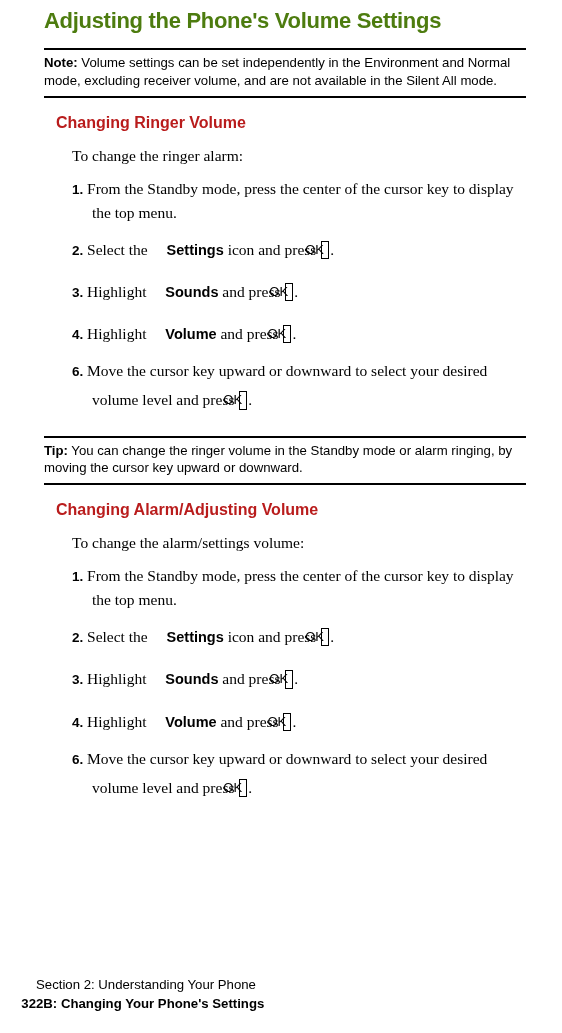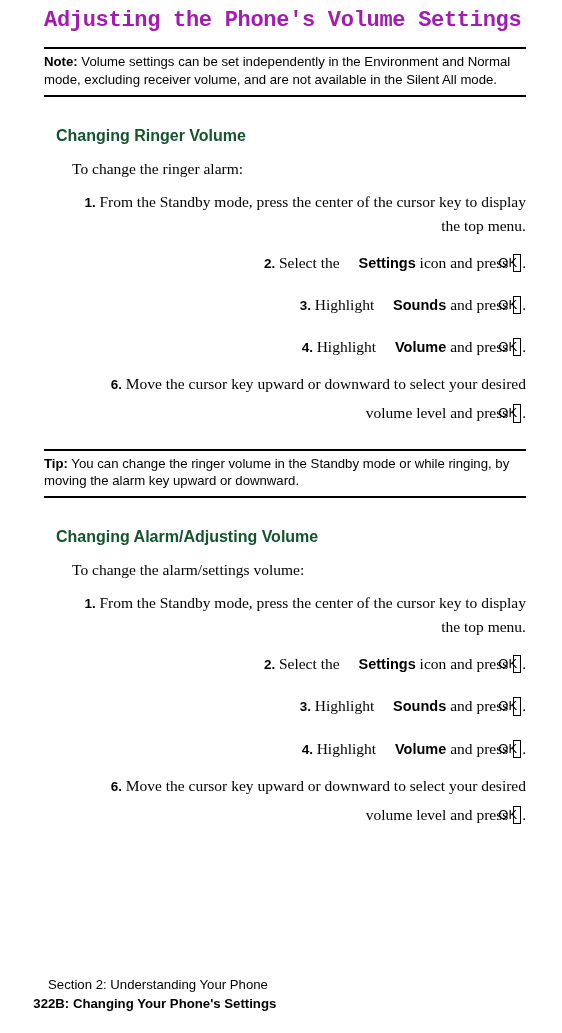--- a/index.html
+++ b/index.html
@@ -6,62 +6,61 @@
     body {
       width: 562px;
       height: 1033px;
       font-family: Georgia, "Times New Roman", serif;
       background: #fff;
       color: #000;
       padding: 8px 36px 24px 44px;
       position: relative;
     }
     .main-title {
-      font-family: Liberation Mono, monospace;
+      font-family: Liberation Sans, sans-serif;
       font-weight: bold;
-      color: #a21caf;
+      color: #4d7c0f;
       font-size: 22px;
       letter-spacing: -0.3px;
       margin-bottom: 14px;
     }
     .note-block, .tip-block {
       border-top: 2px solid #000;
       border-bottom: 2px solid #000;
       font-family: Arial, Helvetica, sans-serif;
       font-size: 13.2px;
       line-height: 1.35;
       padding: 4px 0 6px 0;
-      margin-bottom: 30px;
+      margin-bottom: 16px;
     }
     .note-block strong, .tip-block strong {
       font-weight: bold;
     }
     .sub-heading {
       font-family: Arial, Helvetica, sans-serif;
       font-weight: bold;
-      color: #14532d;
+      color: #b91c1c;
       font-size: 16px;
       margin: 0 0 14px 12px;
     }
     .intro {
       font-size: 15.5px;
       margin: 0 0 10px 28px;
       line-height: 1.35;
     }
     .steps {
       list-style: none;
       margin: 0 0 18px 28px;
     }
     .steps li {
       font-size: 15.5px;
       line-height: 1.55;
       margin-bottom: 8px;
       padding-left: 20px;
       text-indent: -20px;
-      text-align: right;
     }
     .steps .num {
       font-family: Arial, Helvetica, sans-serif;
       font-weight: bold;
       font-size: 13.5px;
     }
     .steps .bold-term {
       font-family: Arial, Helvetica, sans-serif;
       font-weight: bold;
       font-size: 14.5px;
@@ -73,21 +72,21 @@
       font-family: Arial, Helvetica, sans-serif;
       font-size: 13px;
       padding: 0 3px;
       line-height: 1.25;
       margin: 8px 1px;
       vertical-align: 1px;
     }
     .footer {
       position: absolute;
       bottom: 20px;
-      left: 48px;
+      left: 36px;
       font-family: Arial, Helvetica, sans-serif;
       font-size: 13.2px;
       line-height: 1.4;
     }
     .footer .page-num {
       display: inline-block;
       font-weight: bold;
       margin-left: -30px;
       width: 30px;
     }
@@ -107,21 +106,21 @@
 <p class="intro">To change the ringer alarm:</p>
 <ol class="steps" id="steps1">
     <li><span class="num">1. </span>From the Standby mode, press the center of the cursor key to display the top menu.</li>
     <li><span class="num">2. </span>Select the <span class="bold-term">Settings</span> icon and press <span class="ok-box">OK</span>.</li>
     <li><span class="num">3. </span>Highlight <span class="bold-term">Sounds</span> and press <span class="ok-box">OK</span>.</li>
     <li><span class="num">4. </span>Highlight <span class="bold-term">Volume</span> and press <span class="ok-box">OK</span>.</li>
     <li><span class="num">6. </span>Move the cursor key upward or downward to select your desired volume level and press <span class="ok-box">OK</span>.</li>
   </ol>
 
 <div class="tip-block">
-  <strong>Tip:</strong><span> You can change the ringer volume in the Standby mode or while ringing, by moving the alarm key upward or downward.</span>
+  <strong>Tip:</strong><span> You can change the ringer volume in the Standby mode or alarm ringing, by moving the cursor key upward or downward.</span>
 </div>
 
 <h2 class="sub-heading">Changing Alarm/Adjusting Volume</h2>
 <p class="intro">To change the alarm/settings volume:</p>
 <ol class="steps" id="steps2">
     <li><span class="num">1. </span>From the Standby mode, press the center of the cursor key to display the top menu.</li>
     <li><span class="num">2. </span>Select the <span class="bold-term">Settings</span> icon and press <span class="ok-box">OK</span>.</li>
     <li><span class="num">3. </span>Highlight <span class="bold-term">Sounds</span> and press <span class="ok-box">OK</span>.</li>
     <li><span class="num">4. </span>Highlight <span class="bold-term">Volume</span> and press <span class="ok-box">OK</span>.</li>
     <li><span class="num">6. </span>Move the cursor key upward or downward to select your desired volume level and press <span class="ok-box">OK</span>.</li>

